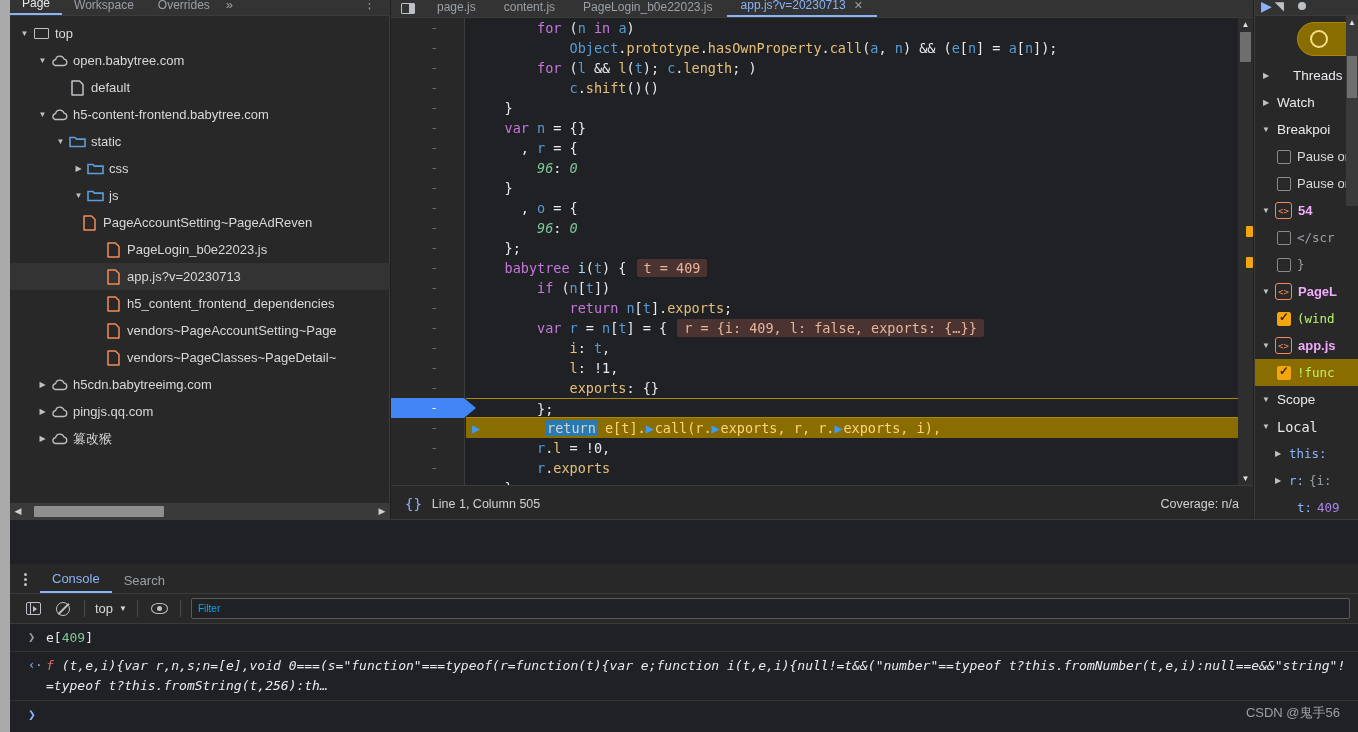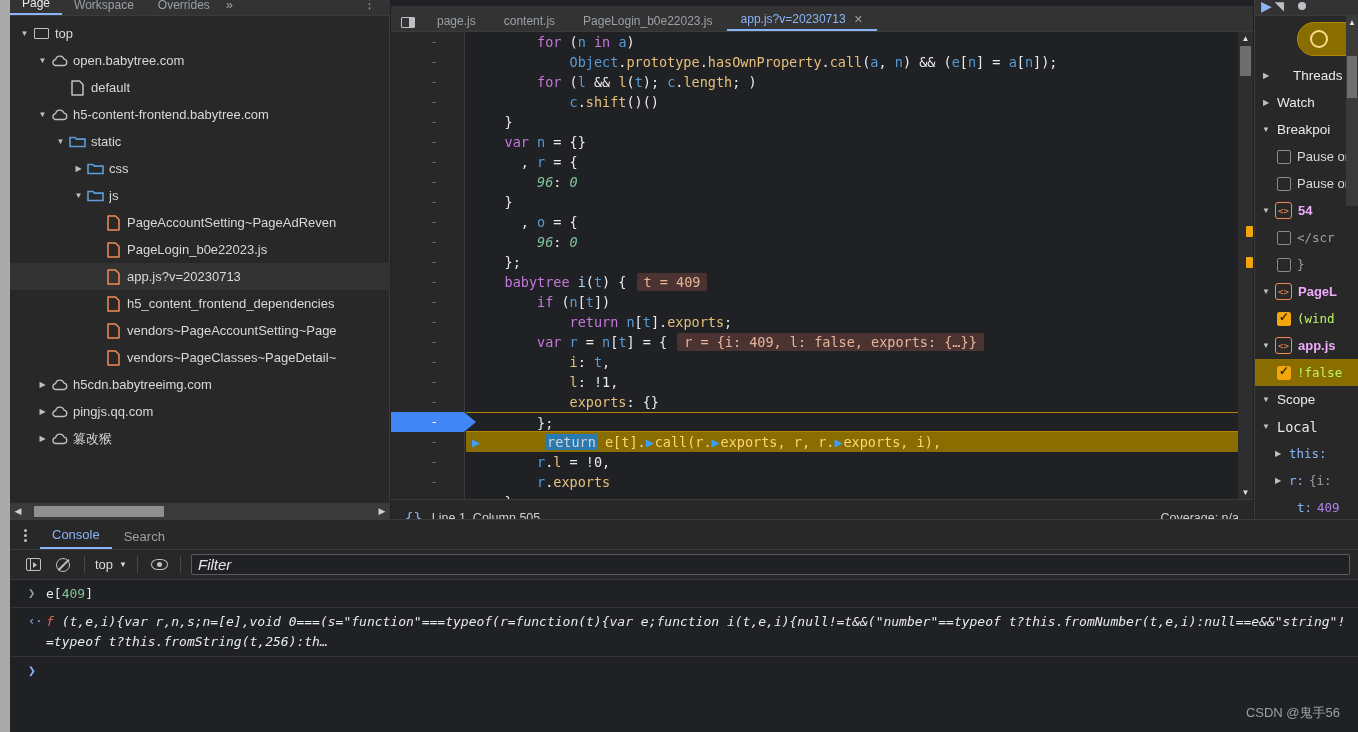--- a/index.html
+++ b/index.html
@@ -90,21 +90,21 @@
   }
   .nav-hscroll .arrow { width: 16px; text-align: center; color: #cfcfcf; font-size: 9px; }
   .nav-hscroll .thumb {
     height: 11px; background: #8f8f8f; border-radius: 1px;
     margin-left: 8px; width: 130px;
   }
   .nav-hscroll .arrow.right { margin-left: auto; }
 
   
   .editor-wrap {
-    position: absolute; left: 381px; top: 16px; width: 862px; height: 519px;
+    position: absolute; left: 381px; top: 2px; width: 862px; height: 519px;
     background: #86efac;
   }
   .ed-tabbar {
     position: absolute; left: 0; top: -10px; width: 862px; height: 26px;
     background: #333333; display: flex; align-items: flex-end;
     border-bottom: 1px solid #3b3b3b;
   }
   .ed-tabicon {
     width: 22px; height: 14px; display: flex; align-items: center; justify-content: center;
     margin: 0 4px 2px 6px;
@@ -280,21 +280,21 @@
     background: #f2a60c; border-radius: 1px;
   }
 
   
   .drawer {
     position: absolute; left: 0; top: 519px; width: 1348px; height: 213px;
     background: #202124; border-top: 1px solid #3b3b3b;
   }
   .drawer-tabbar {
     height: 30px; display: flex; align-items: flex-end;
-    background: #282828; border-bottom: 1px solid #3b3b3b;
+    background: #282828; border-bottom: 1px solid #3b3b3b; margin-top: 44px;
   }
   .kebab {
     width: 30px; display: flex; flex-direction: column; align-items: center;
     justify-content: center; padding-bottom: 7px; gap: 2px;
   }
   .kebab i { width: 3px; height: 3px; border-radius: 50%; background: #bdc1c6; display:block; }
   .drawer-tab {
     font-size: 13px; color: #9aa0a6; padding: 0 12px 5px 12px; cursor: default;
   }
   .drawer-tab.active { color: #8ab4f8; border-bottom: 2px solid #8ab4f8; }
@@ -339,21 +339,21 @@
     position: relative; display: flex; align-items: center; justify-content: center;
   }
   .eye-ico::after {
     content: ""; width: 5px; height: 5px; border-radius: 50%; background: #bdc1c6;
   }
   .filter-box {
     flex: 1; height: 21px; margin: 0 8px 0 4px;
     background: #202124; border: 1px solid #5a5a5a; border-radius: 2px;
     display: flex; align-items: center; padding: 0 6px;
   }
-  .filter-box span { font-size: 15px; color: #e5e5e5; font-style: italic; }
+  .filter-box span { font-size: 10px; color: #0ea5e9; }
 
   .console-body {
     position: relative; height: 153px; background: #202124;
     font-family: "DejaVu Sans Mono", monospace;
     overflow: hidden;
   }
   .con-row {
     display: flex; padding: 4px 10px 4px 18px;
     border-bottom: 1px solid #333333;
     font-size: 13px; line-height: 19px;
@@ -453,21 +453,21 @@
             </div>
             <div class="tree-row" style="padding-left: 62px;">
               <span class="twisty">▼</span>
               <span class="tree-ico">
                 <svg width="17" height="13" viewBox="0 0 17 13">
                   <path d="M1 2.5h5l1.4 1.6H16V11.5H1z" fill="none" stroke="#5b9dd9" stroke-width="1.6"></path>
                 </svg>
               </span>
               <span class="tree-label">js</span>
             </div>
-            <div class="tree-row" style="padding-left: 80px;">
+            <div class="tree-row" style="padding-left: 56px;">
               <span class="twisty blank">·</span>
               <span class="tree-ico">
                 <svg width="13" height="16" viewBox="0 0 13 16">
                   <path d="M1 1h7.5L12 4.6V15H1z" fill="none" stroke="#f28b56" stroke-width="1.5" stroke-linejoin="round"></path>
                 </svg>
               </span>
               <span class="tree-label">PageAccountSetting~PageAdReven</span>
             </div>
             <div class="tree-row" style="padding-left: 80px;">
               <span class="twisty blank">·</span>
@@ -693,21 +693,21 @@
               <span class="dbg-label mono on">(wind</span>
             </div>
             <div class="dbg-row">
               <span class="dbg-tw">▼</span>
               <span class="src-badge">&lt;&gt;</span>
               <span class="dbg-label bold">app.js</span>
             </div>
             <div class="dbg-row hl">
               <span class="dbg-tw"></span>
               <span class="dbg-cb checked"></span>
-              <span class="dbg-label mono on">!false</span>
+              <span class="dbg-label mono on">!func</span>
             </div>
             <div class="dbg-row">
               <span class="dbg-tw">▼</span>
               <span class="dbg-sect-title" style="margin-left:4px">Scope</span>
             </div>
             <div class="dbg-row">
               <span class="dbg-tw">▼</span>
               <span class="dbg-sect-title mono" style="margin-left:4px">Local</span>
             </div>
             <div class="dbg-row">

